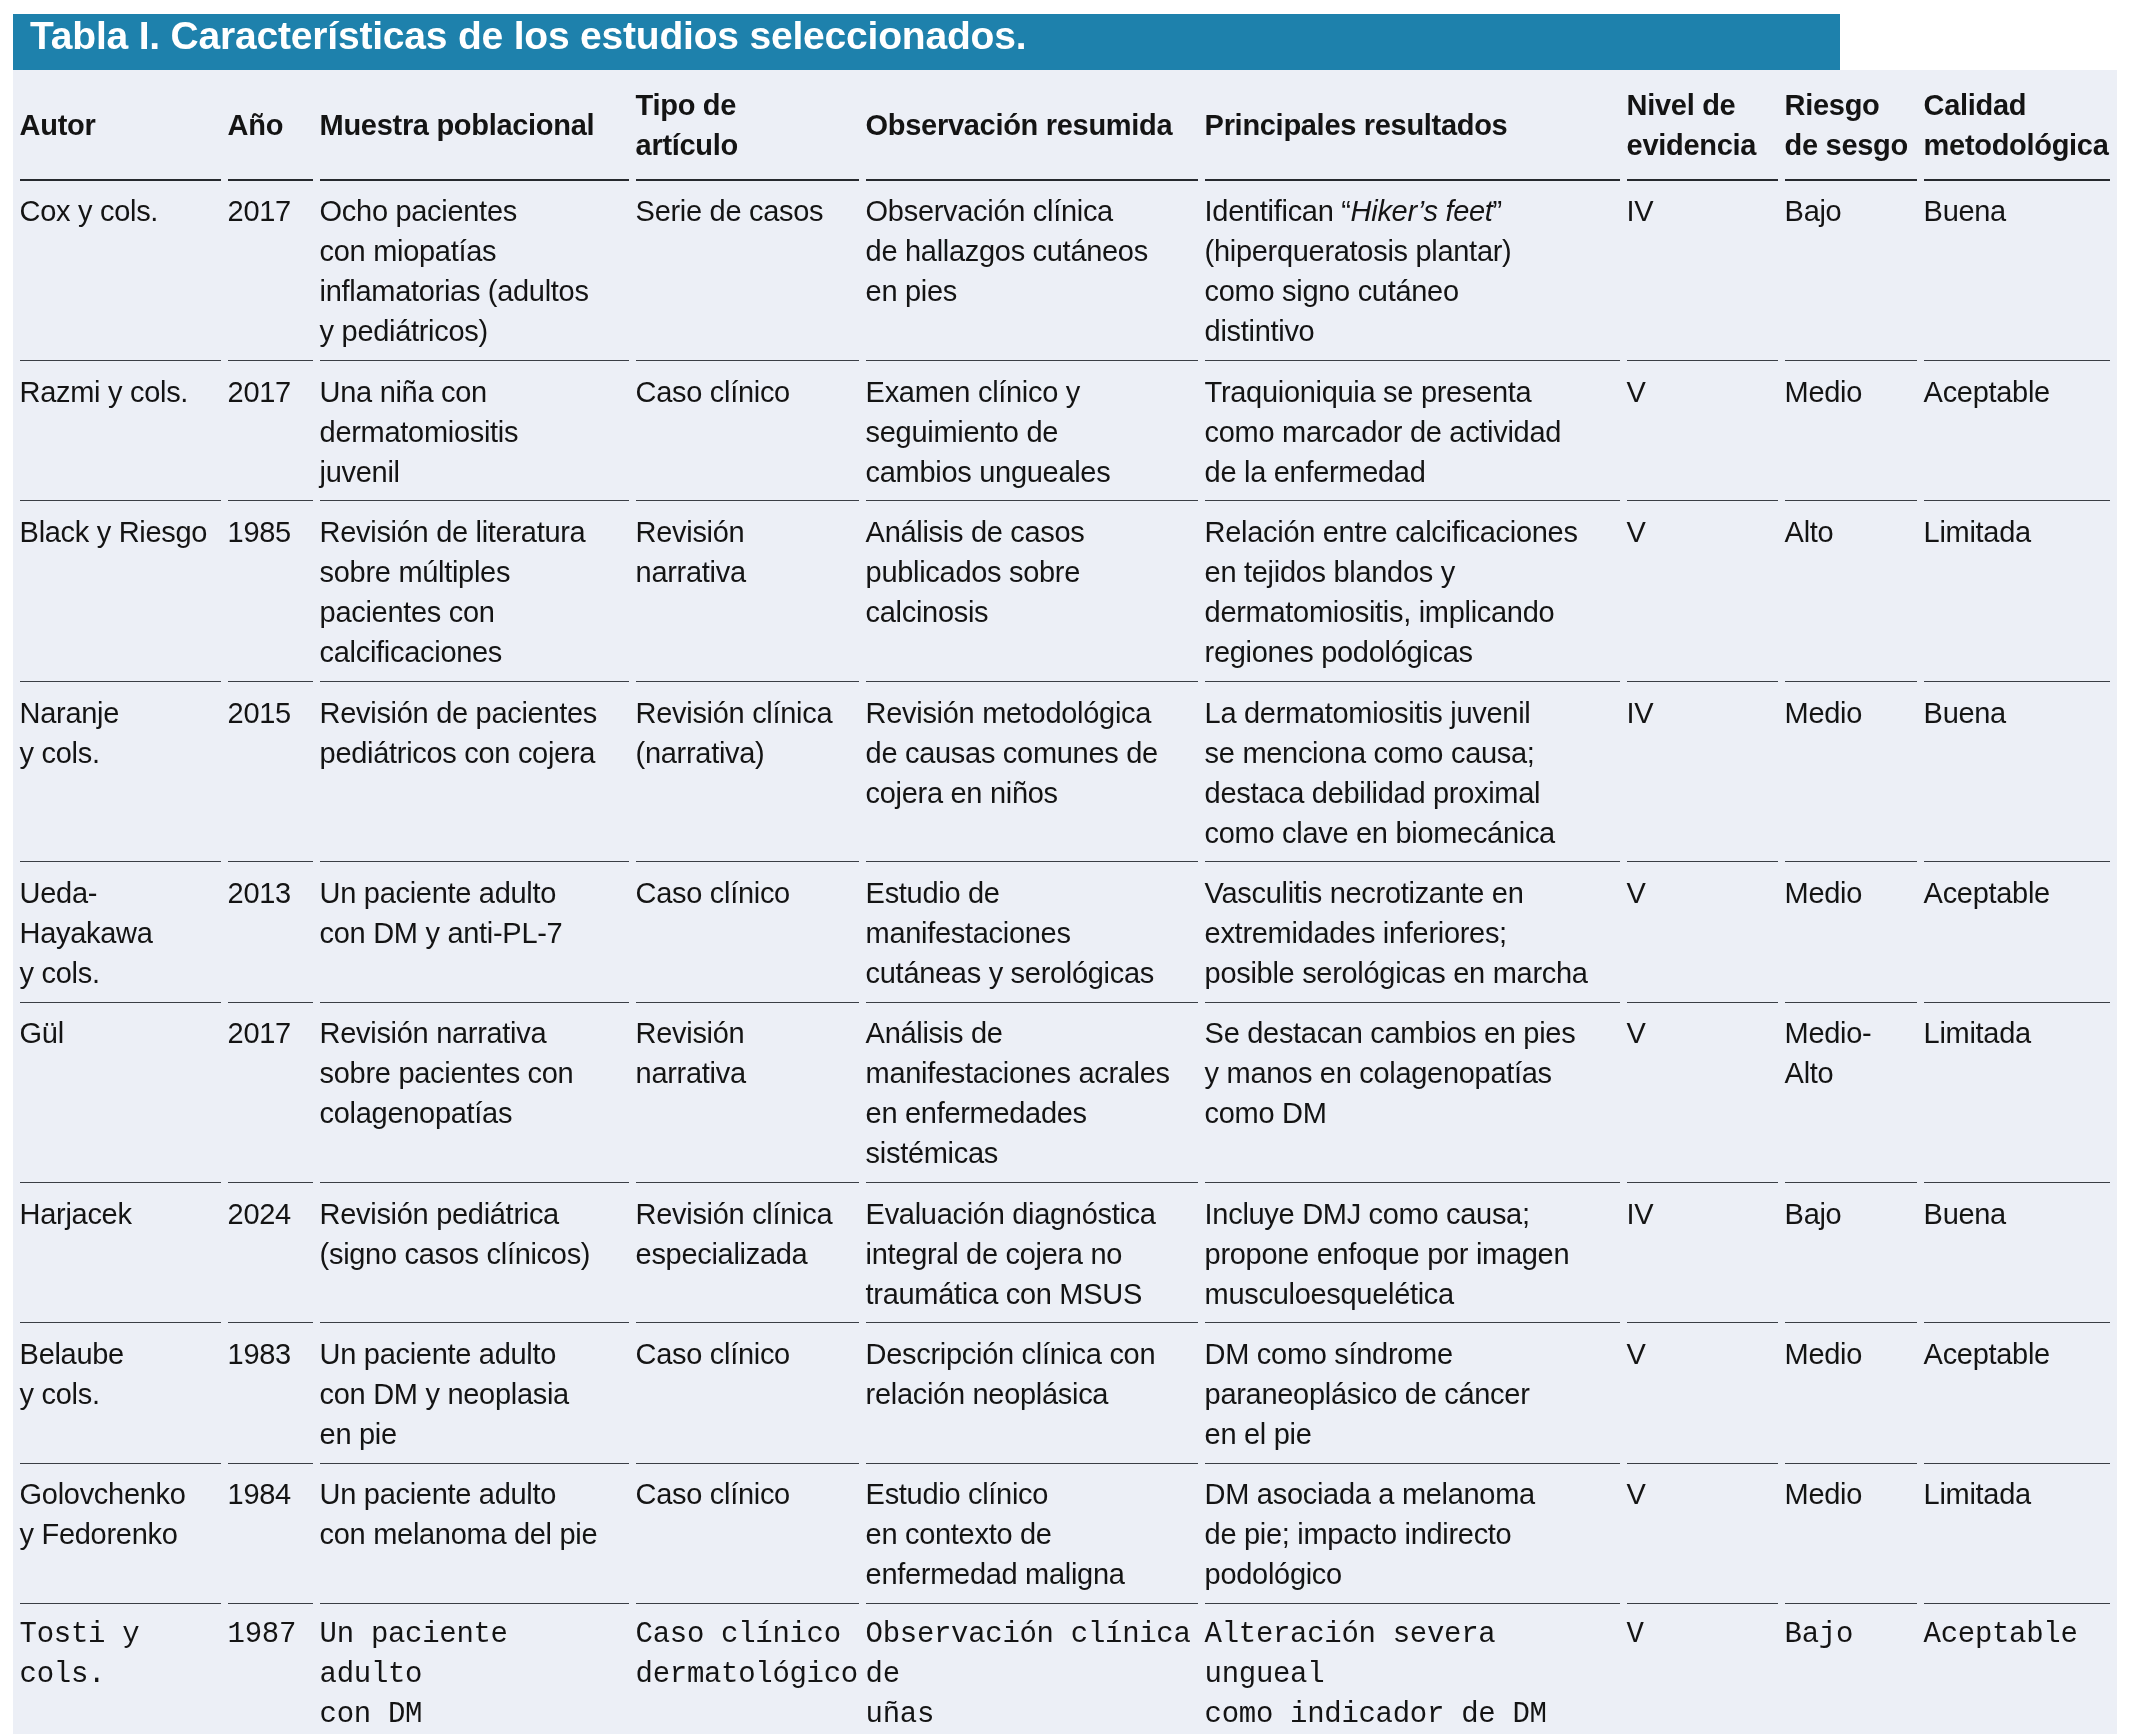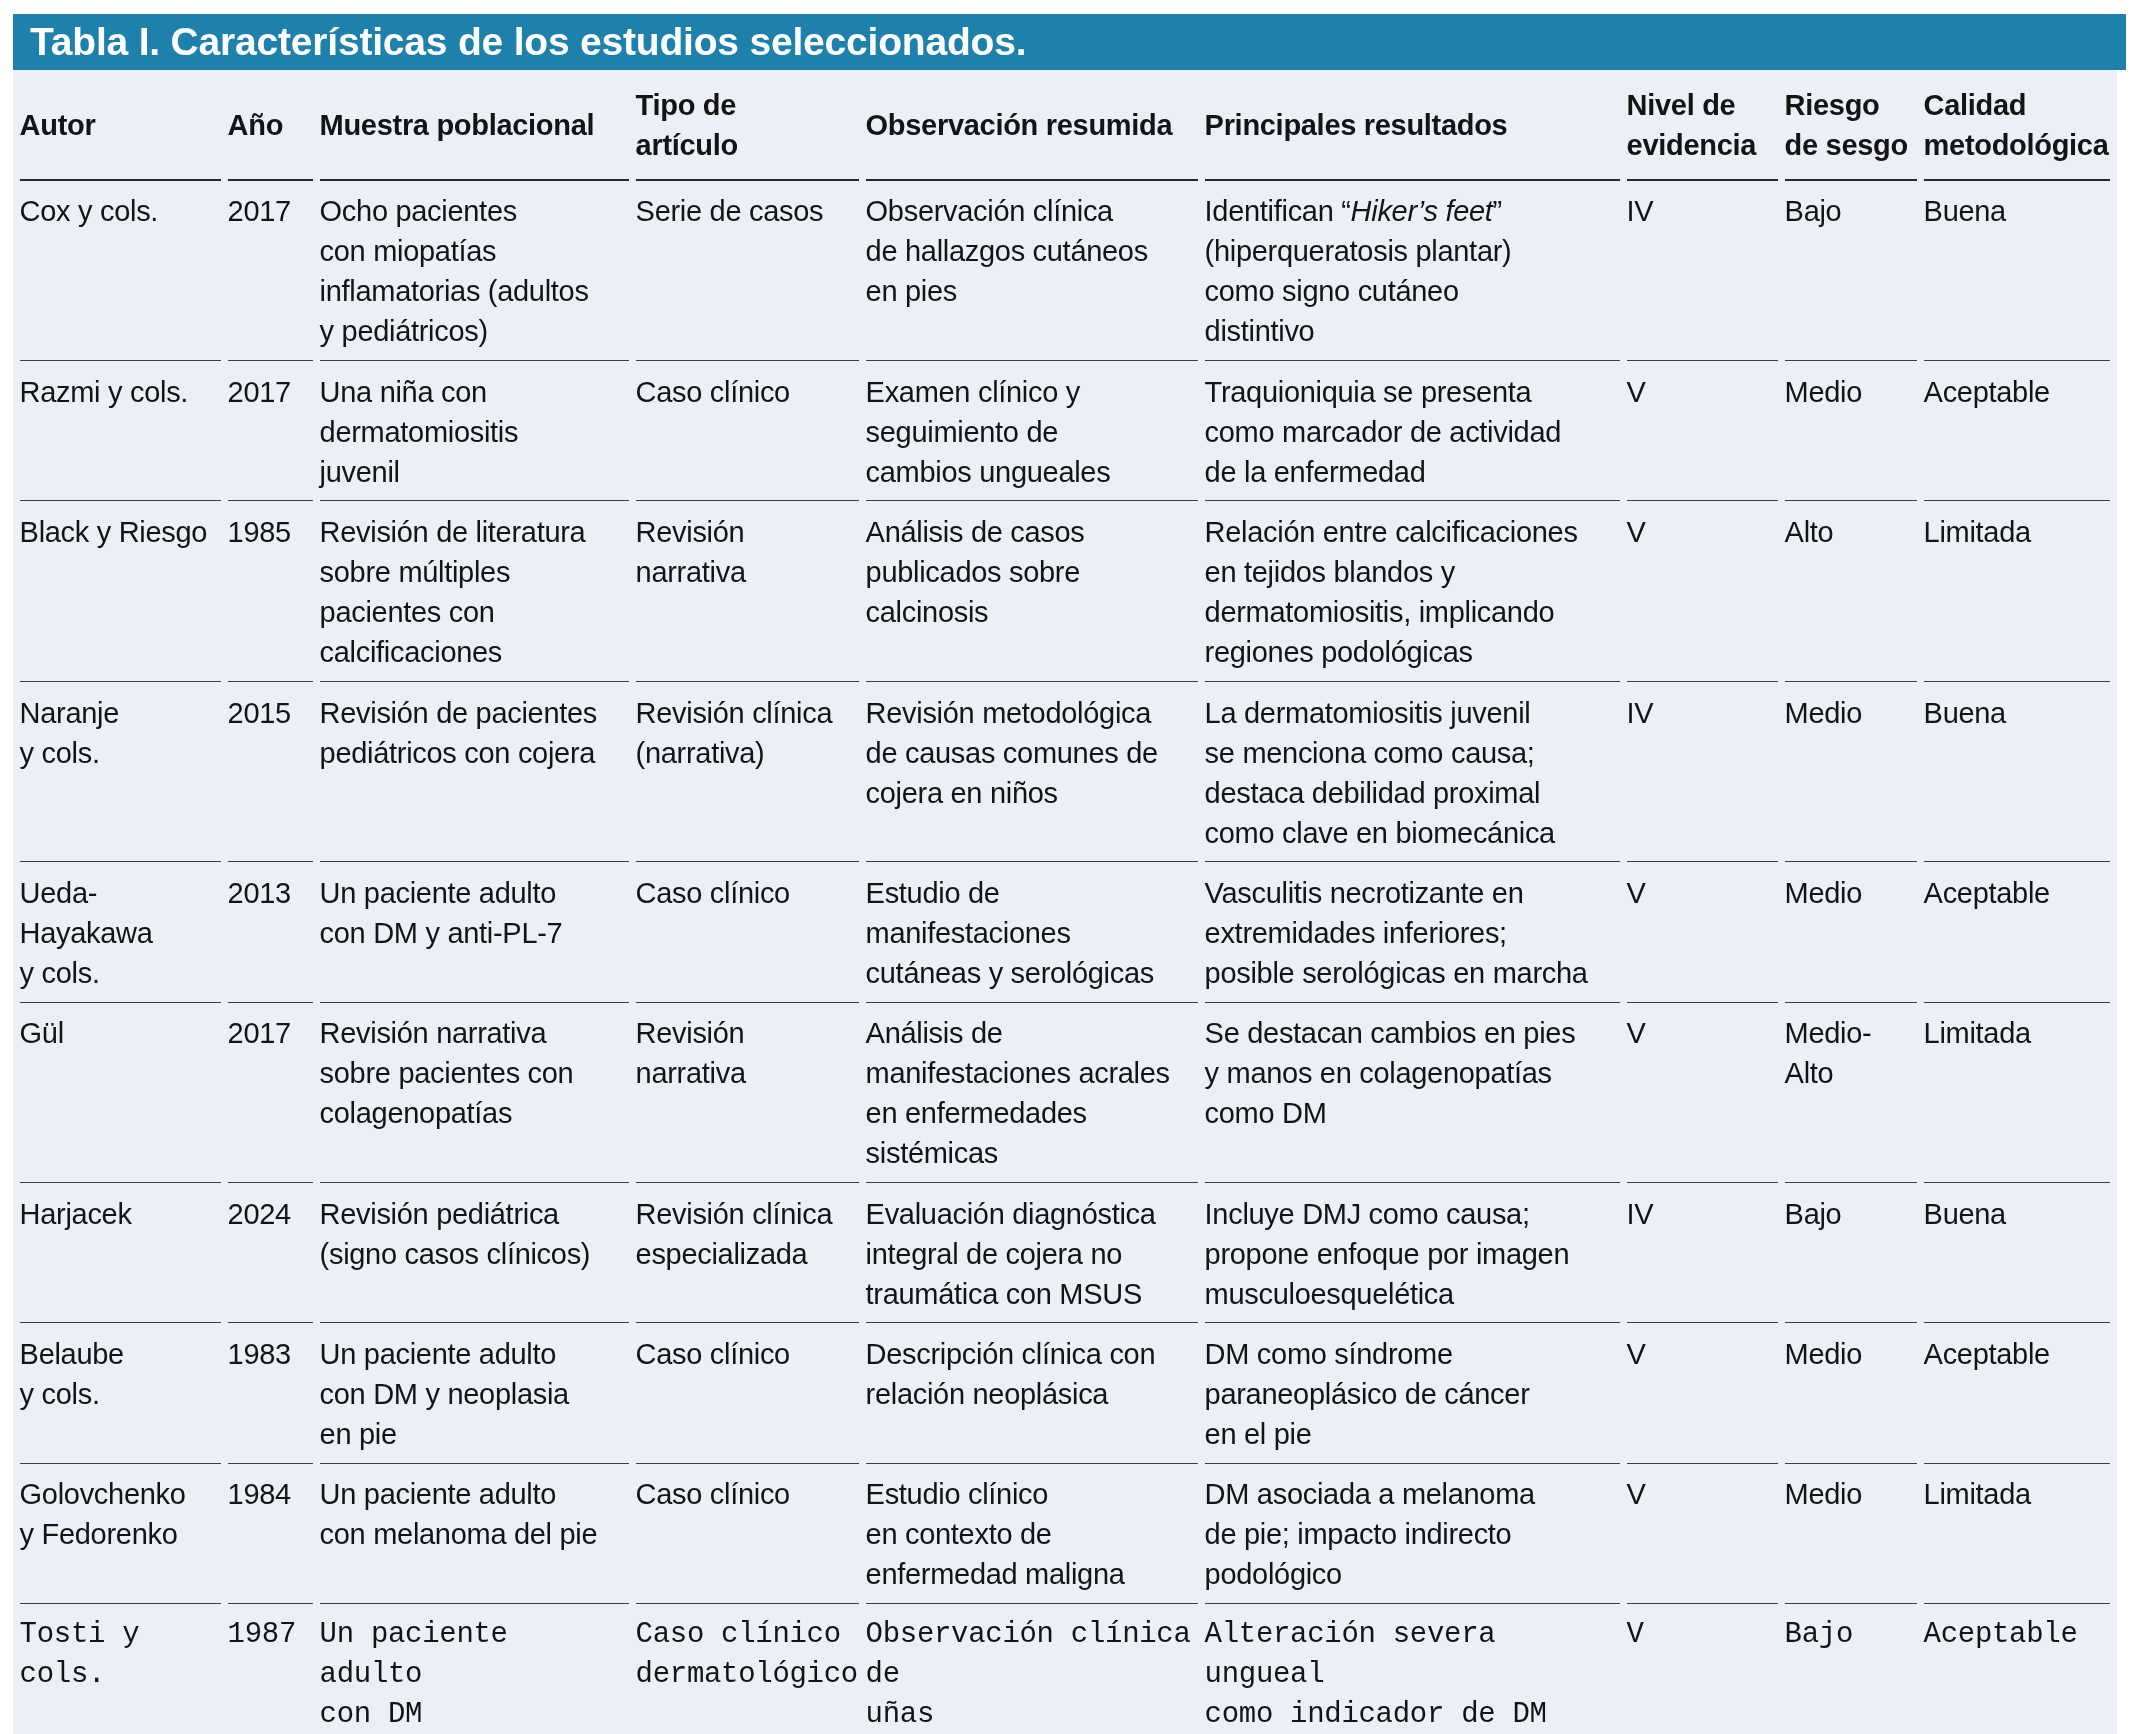--- a/index.html
+++ b/index.html
@@ -9,25 +9,25 @@
     height: 1734px;
     background: #ffffff;
     overflow: hidden;
     font-family: "Liberation Sans", "DejaVu Sans", sans-serif;
     color: #141414;
   }
   .page {
     padding: 13.6px 12.6px 0 12.6px;
   }
   .title-bar {
-    width: 2113px;
+    width: 1827px;
     height: 56px;
     background: var(--header_bg, #1E81AC);
     display: flex;
-    align-items: center;
+    align-items: flex-start;
     box-sizing: border-box;
     padding-left: 17.5px;
   }
   .title-bar .title-text {
     color: var(--title_text, #ffffff);
     font-size: 39px;
     font-weight: 700;
     letter-spacing: -0.2px;
     white-space: pre-line;
   }

